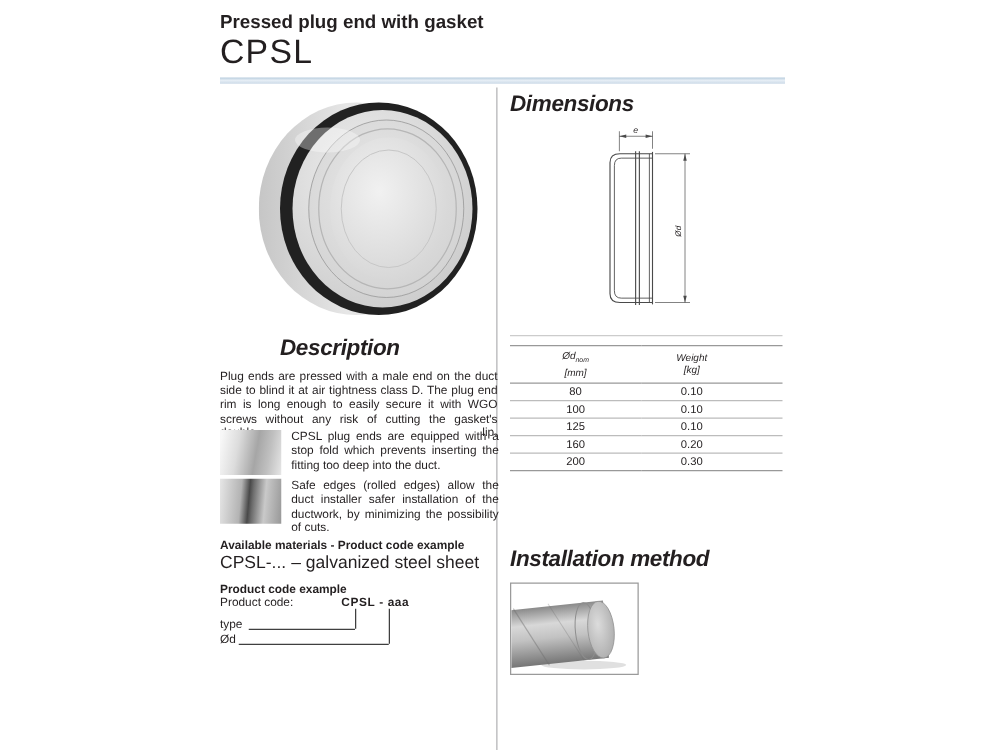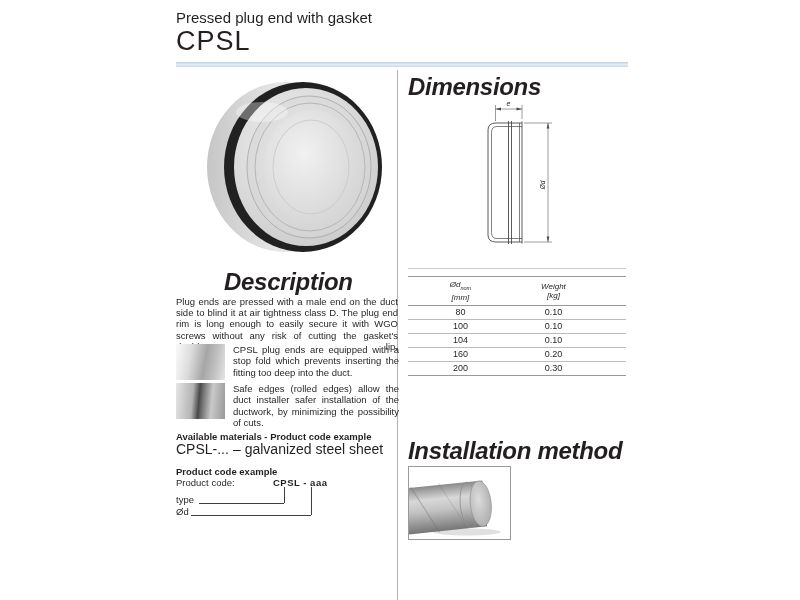--- a/index.html
+++ b/index.html
@@ -3,28 +3,28 @@
 <meta charset="utf-8">
 <style>
   html,body{margin:0;padding:0;}
   body{
     width:800px;height:600px;position:relative;background:#ffffff;
     font-family:"Liberation Sans",sans-serif;color:#231f20;overflow:hidden;
   }
   .abs{position:absolute;}
 
   
-  .subtitle{left:176px;top:9px;font-size:15px;font-weight:normal;letter-spacing:0;}
+  .subtitle{left:176px;top:9px;font-size:15px;font-weight:bold;letter-spacing:0;}
   .title{left:176px;top:26px;font-size:27px;font-weight:normal;letter-spacing:1px;}
   .accent-bar{left:176px;top:62px;width:452px;height:5px;
     background:linear-gradient(to bottom,#b7ccdd 0%,#e6eef5 45%,#ccdae8 100%);}
   .v-divider{left:397px;top:70px;width:1px;height:530px;background:#b3b3b5;}
 
   
-  .h-section{font-size:24px;font-weight:bold;font-style:italic;letter-spacing:-0.3px;text-align:right;}
+  .h-section{font-size:18px;font-weight:bold;font-style:italic;letter-spacing:-0.3px;text-align:right;}
 
   
   .product-photo{left:207px;top:74px;}
   .desc-heading{left:176px;top:268px;margin-left:48px;}
   .desc-intro{left:176px;top:296px;width:222px;font-size:9.5px;line-height:11.2px;
     text-align:justify;text-align-last:justify;}
   .features{left:176px;top:344px;width:224px;}
   .feature-row{display:flex;gap:8px;margin-bottom:3px;}
   .thumb{width:49px;height:36px;flex:none;}
   .thumb-1{background:linear-gradient(100deg,#f7f7f7 4%,#dcdcdc 30%,#a6a6a6 58%,#c0c0c0 78%,#e6e6e6 100%);}
@@ -179,21 +179,21 @@
   <tbody>
     <tr>
       <td class="c1">80</td>
       <td class="c2">0.10</td>
     </tr>
     <tr>
       <td class="c1">100</td>
       <td class="c2">0.10</td>
     </tr>
     <tr>
-      <td class="c1">104</td>
+      <td class="c1">125</td>
       <td class="c2">0.10</td>
     </tr>
     <tr>
       <td class="c1">160</td>
       <td class="c2">0.20</td>
     </tr>
     <tr>
       <td class="c1">200</td>
       <td class="c2">0.30</td>
     </tr>

